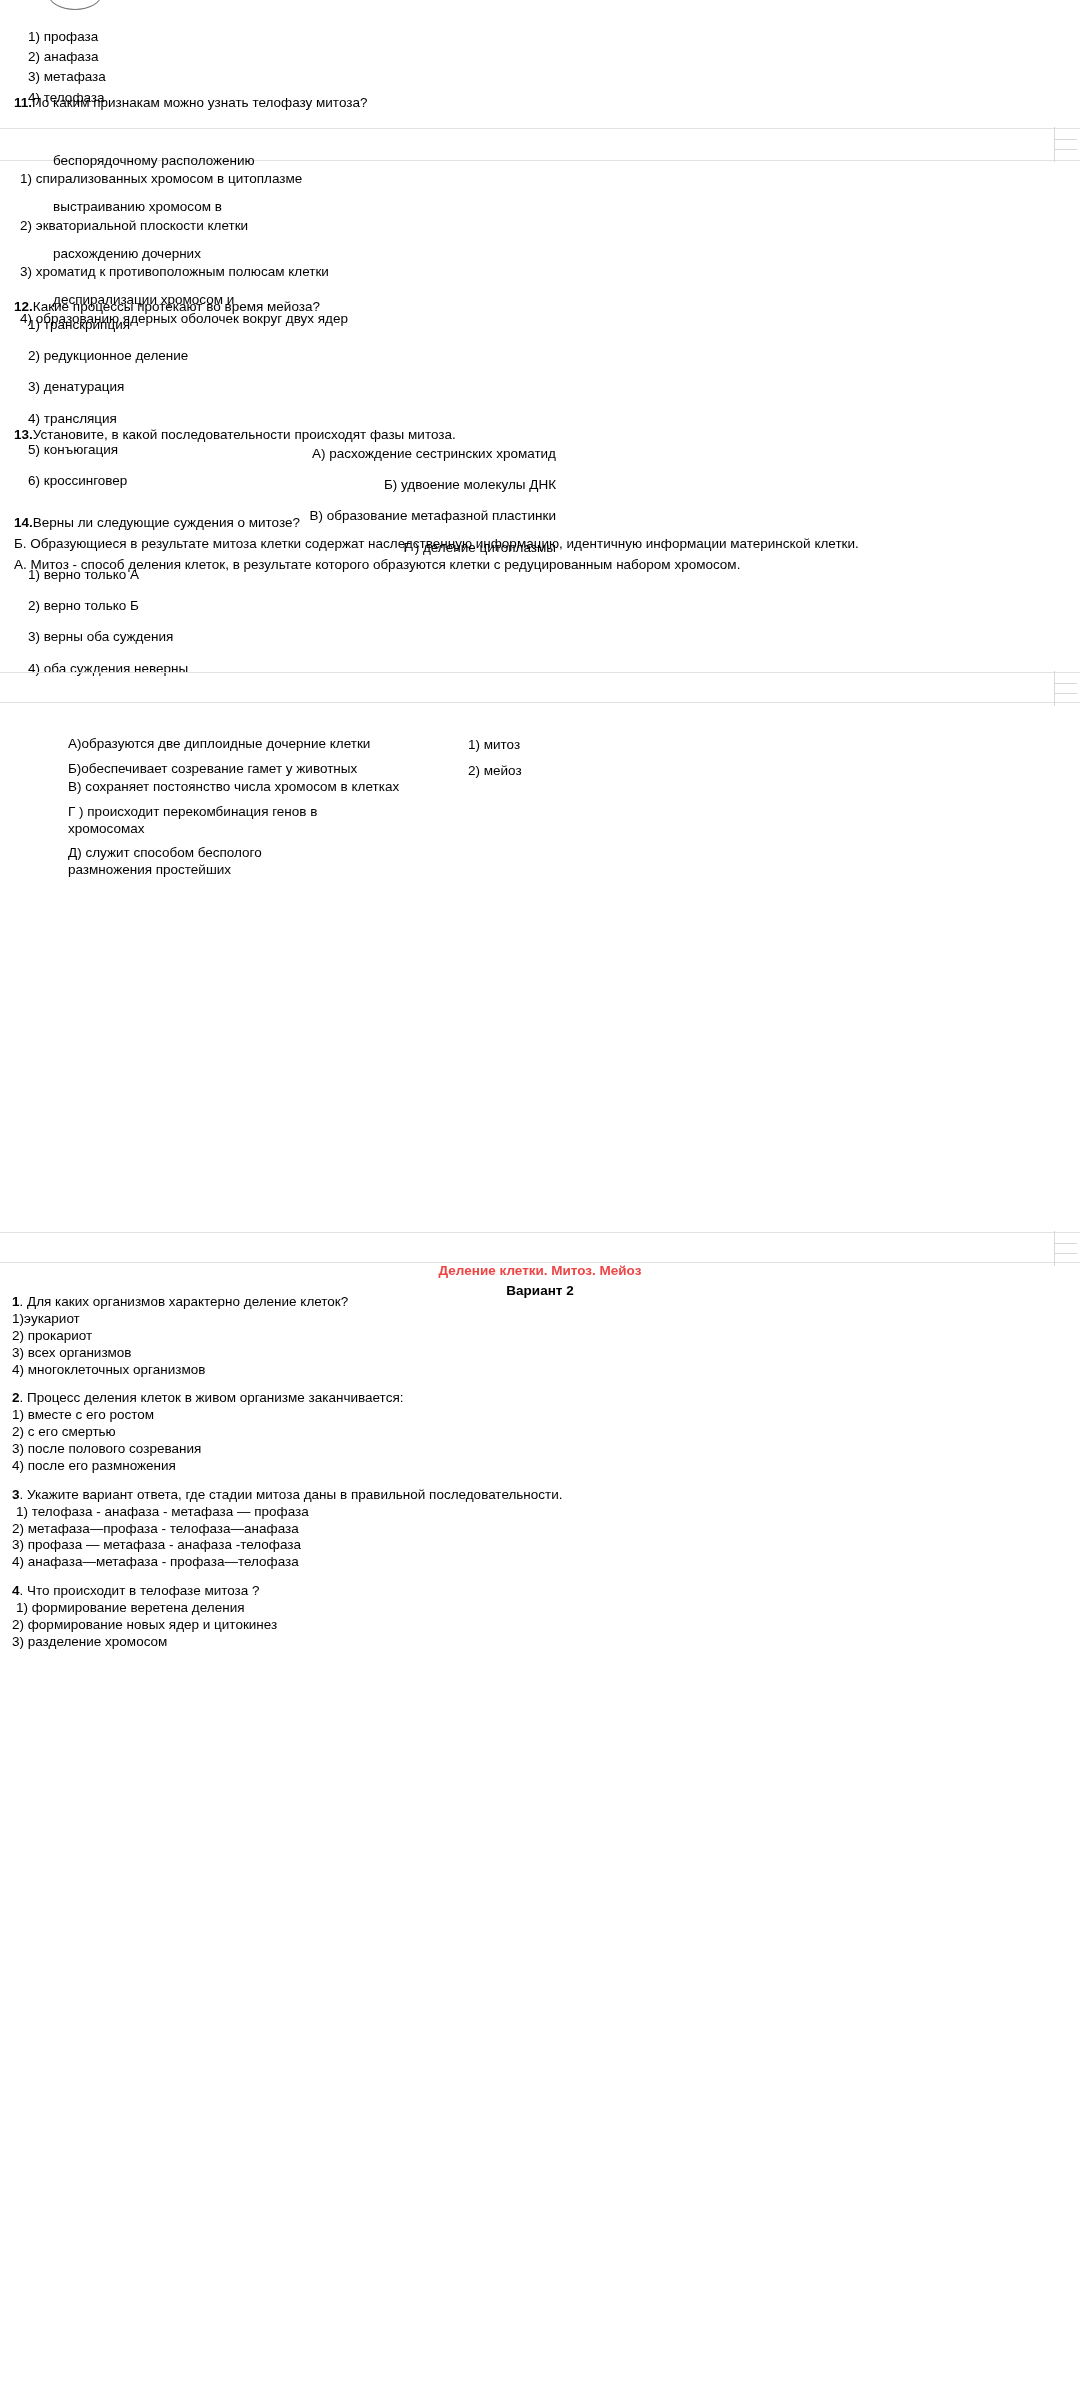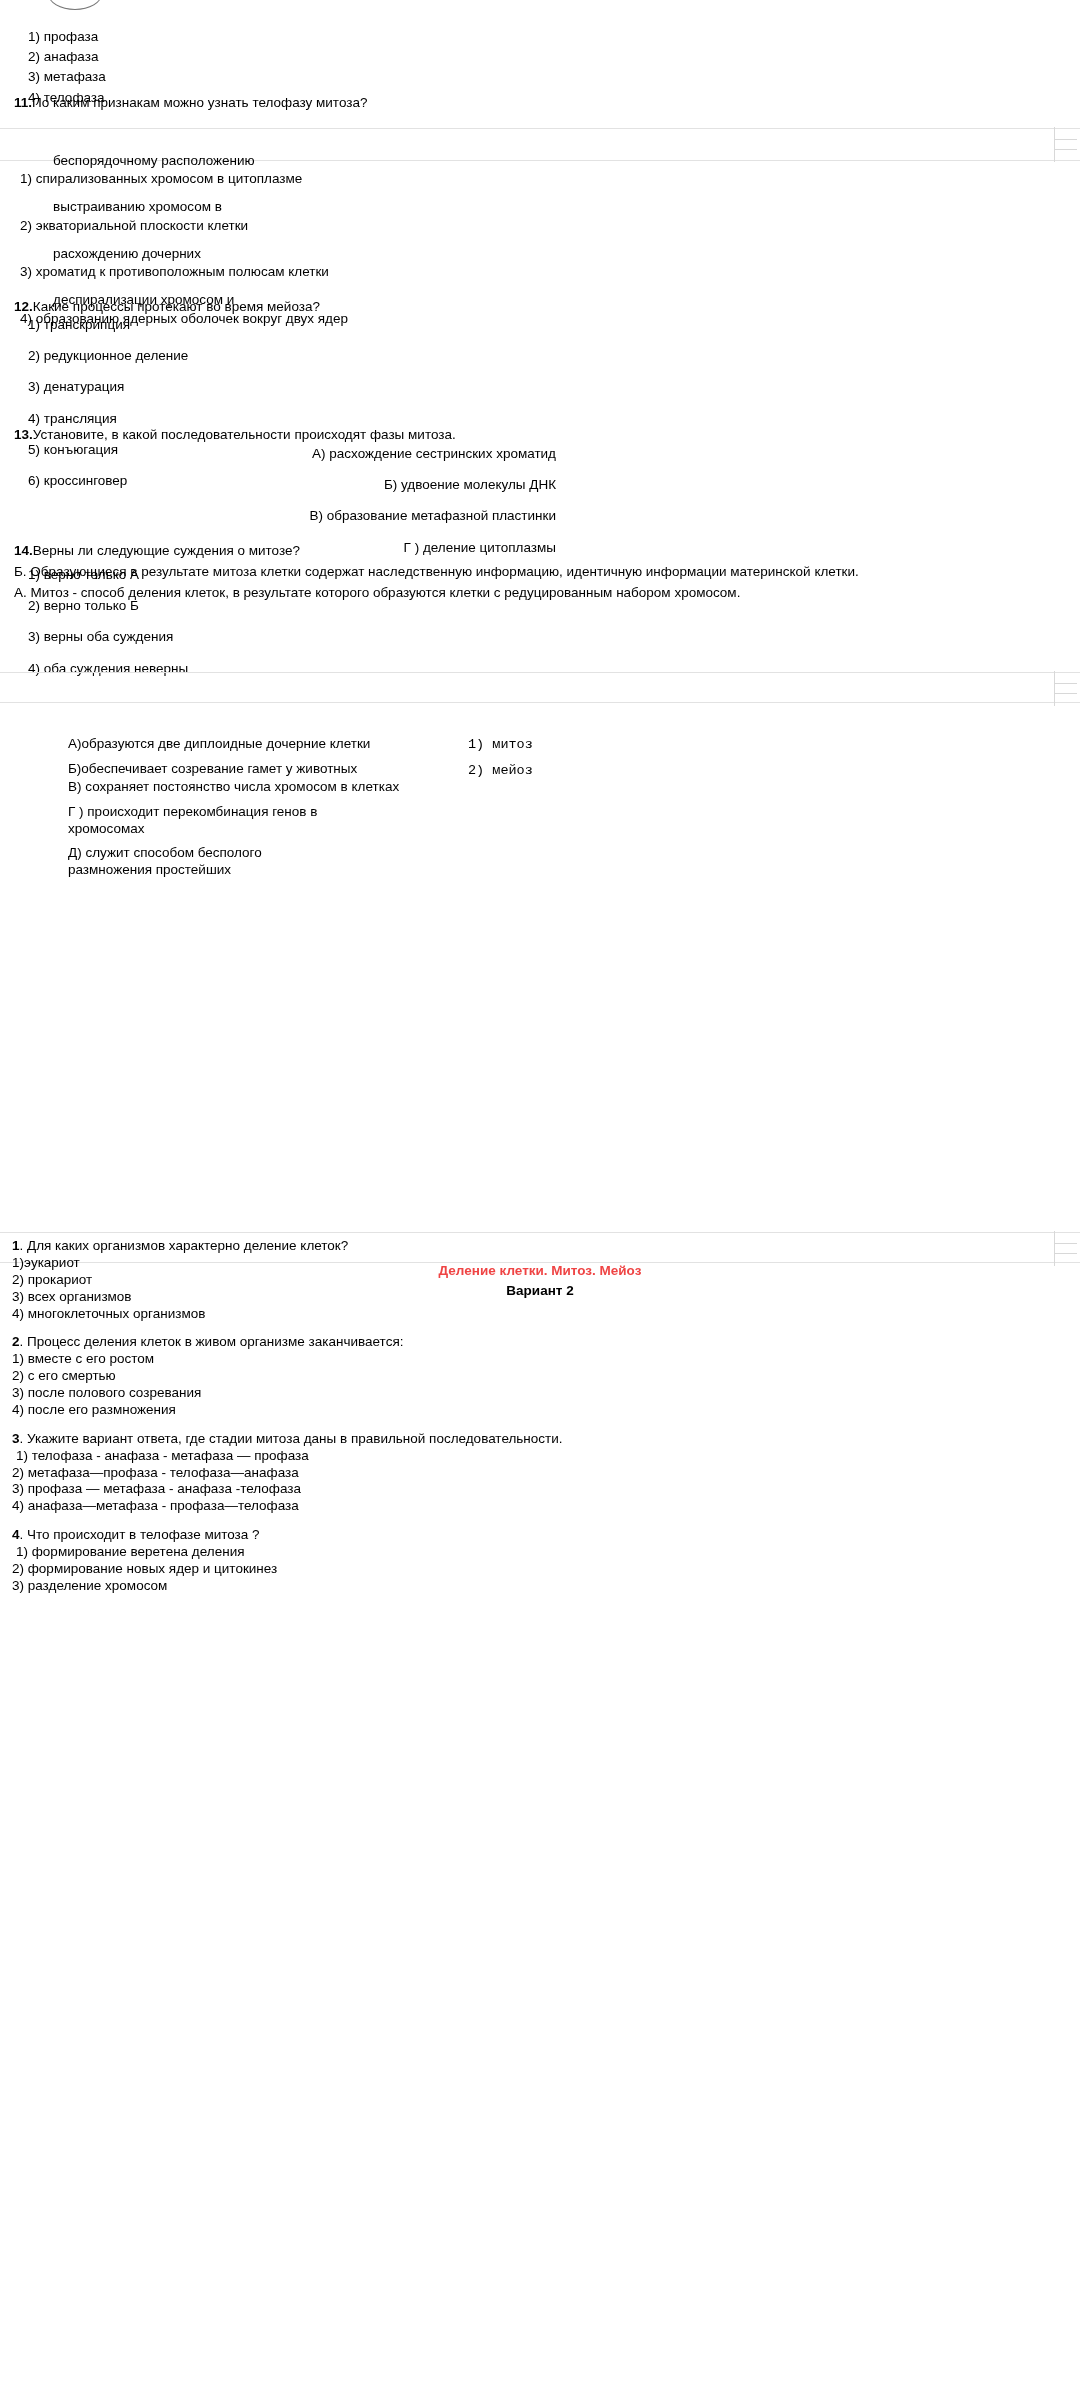--- a/index.html
+++ b/index.html
@@ -129,21 +129,21 @@
   </div>
   <div class="blk" style="left:36px; top:445px; width:520px;text-align:right;">
     <ul class="lst spaced">
       <li>А)   расхождение сестринских хроматид</li>
       <li>Б)   удвоение молекулы ДНК</li>
       <li>В)   образование метафазной пластинки</li>
       <li>Г )   деление цитоплазмы</li>
     </ul>
   </div>
 
-  <div class="blk q" style="left:14px; top:514px; width:980px;margin-top:28px;">
+  <div class="blk q" style="left:14px; top:514px; width:980px;">
     <div>
       <span class="qnum">14.</span><span>Верны ли следующие суждения о митозе?</span>
     </div>
     <div style="margin-top:3px;">Б. Образующиеся в результате митоза клетки содержат наследственную информацию, идентичную информации материнской клетки.</div>
     <div style="margin-top:3px;">А. Митоз - способ деления клеток, в результате которого образуются клетки с редуцированным набором хромосом.</div>
   </div>
   <div class="blk" style="left:28px; top:566px; width:420px;">
     <ul class="lst spaced">
       <li>1)  верно только А</li>
       <li>2)  верно только Б</li>
@@ -162,40 +162,40 @@
     <table class="match-table">
       <tbody>
       <tr>
         <td class="col-left" style="padding-top:14px;">
           <div class="matchrow tight">А)образуются   две    диплоидные дочерние клетки</div>
           <div class="matchrow tight" style="margin-bottom:1px;">Б)обеспечивает созревание гамет у животных</div>
           <div class="matchrow tight">В) сохраняет   постоянство числа хромосом в клетках</div>
           <div class="matchrow tight" style="width:255px;">Г )  происходит          перекомбинация генов в хромосомах</div>
           <div class="matchrow tight" style="width:265px;">Д)  служит      способом    бесполого размножения простейших</div>
         </td>
-        <td style="padding-top:14px;font-family:Liberation Mono, monospace;">
+        <td style="padding-top:14px;">
           <div class="matchrow">1)  митоз</div>
           <div class="matchrow">2)  мейоз</div>
         </td>
       </tr>
     </tbody>
       </table>
   </div>
 
   <div class="rule" style="top:1232px;"></div>
   <div class="corner" style="left:1054px; top:1231px; border-left:1px solid #d8d8d8; border-bottom:1px solid #d8d8d8; border-top:none; border-right:none;"></div>
   <div class="rule" style="top:1262px;"></div>
   <div class="corner" style="left:1054px; top:1243px; border-left:1px solid #d8d8d8; border-top:1px solid #d8d8d8; border-bottom:none; border-right:none;"></div>
 
   <div class="blk center" style="left:0; top:1262px; width:1080px;">
     <div class="red">Деление клетки. Митоз. Мейоз</div>
     <div class="bold" style="margin-top:2px;">Вариант 2</div>
   </div>
 
-  <div class="blk v2block tight" style="left:12px; top:1238px; width:1000px;">
+  <div class="blk v2block tight" style="left:12px; top:1294px; width:1000px;">
 
     <div>
       <p><span class="bold">1</span><span>. Для каких организмов характерно деление клеток?</span></p>
       <p>1)эукариот</p>
       <p>2) прокариот</p>
       <p>3) всех организмов</p>
       <p>4) многоклеточных организмов</p>
     </div>
 
     <div class="gap"></div>

